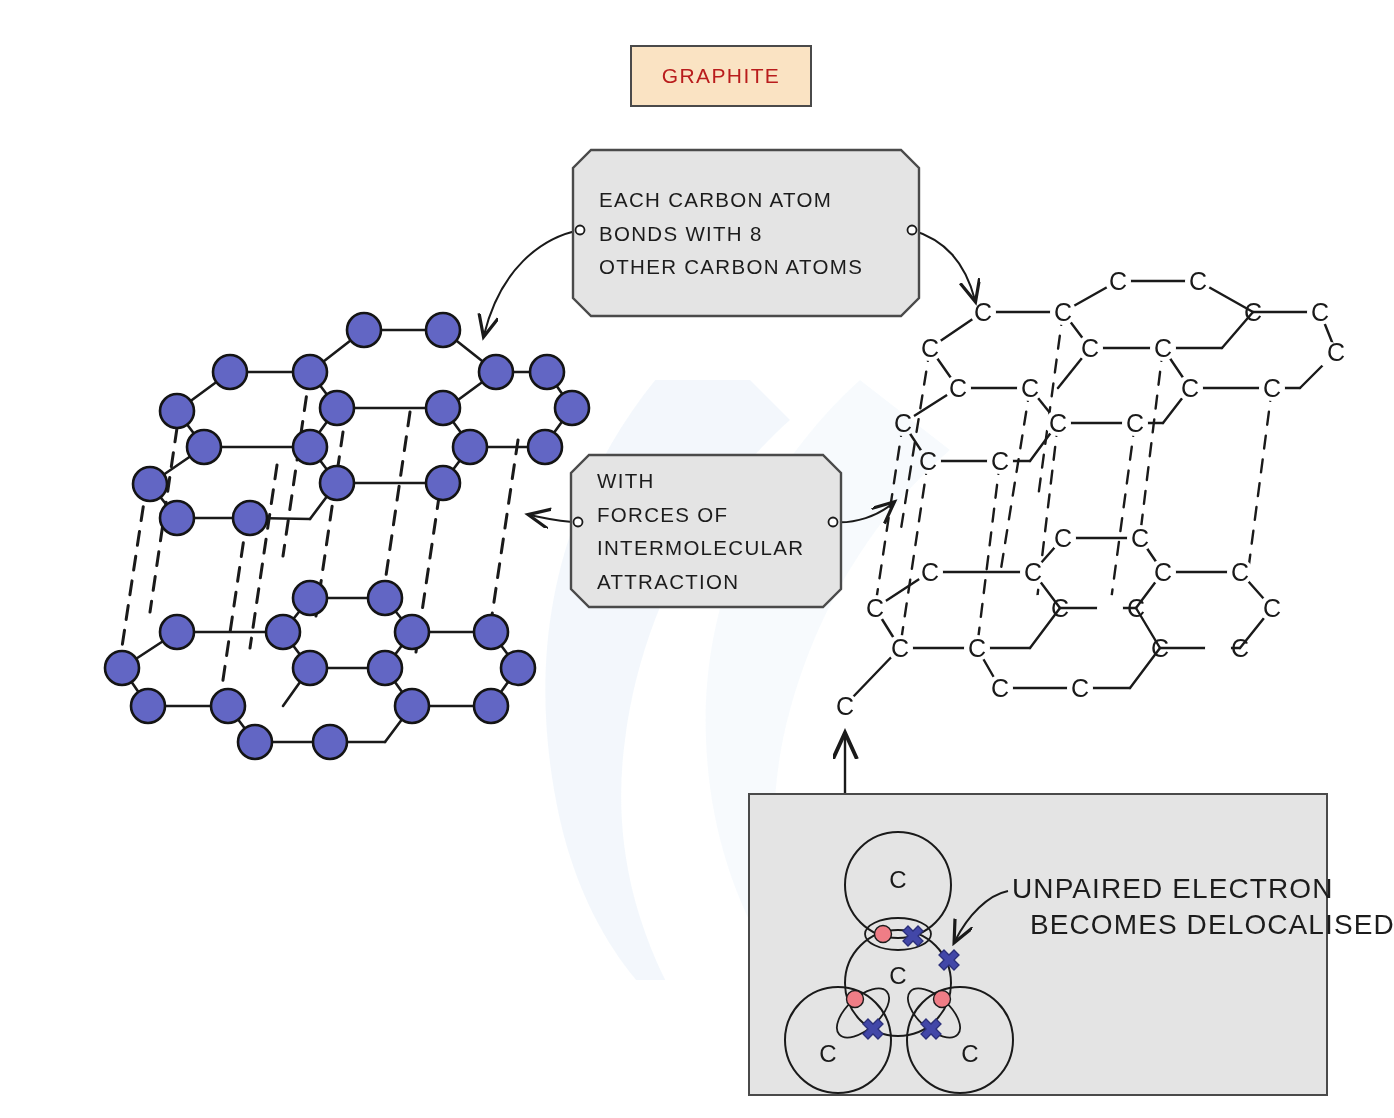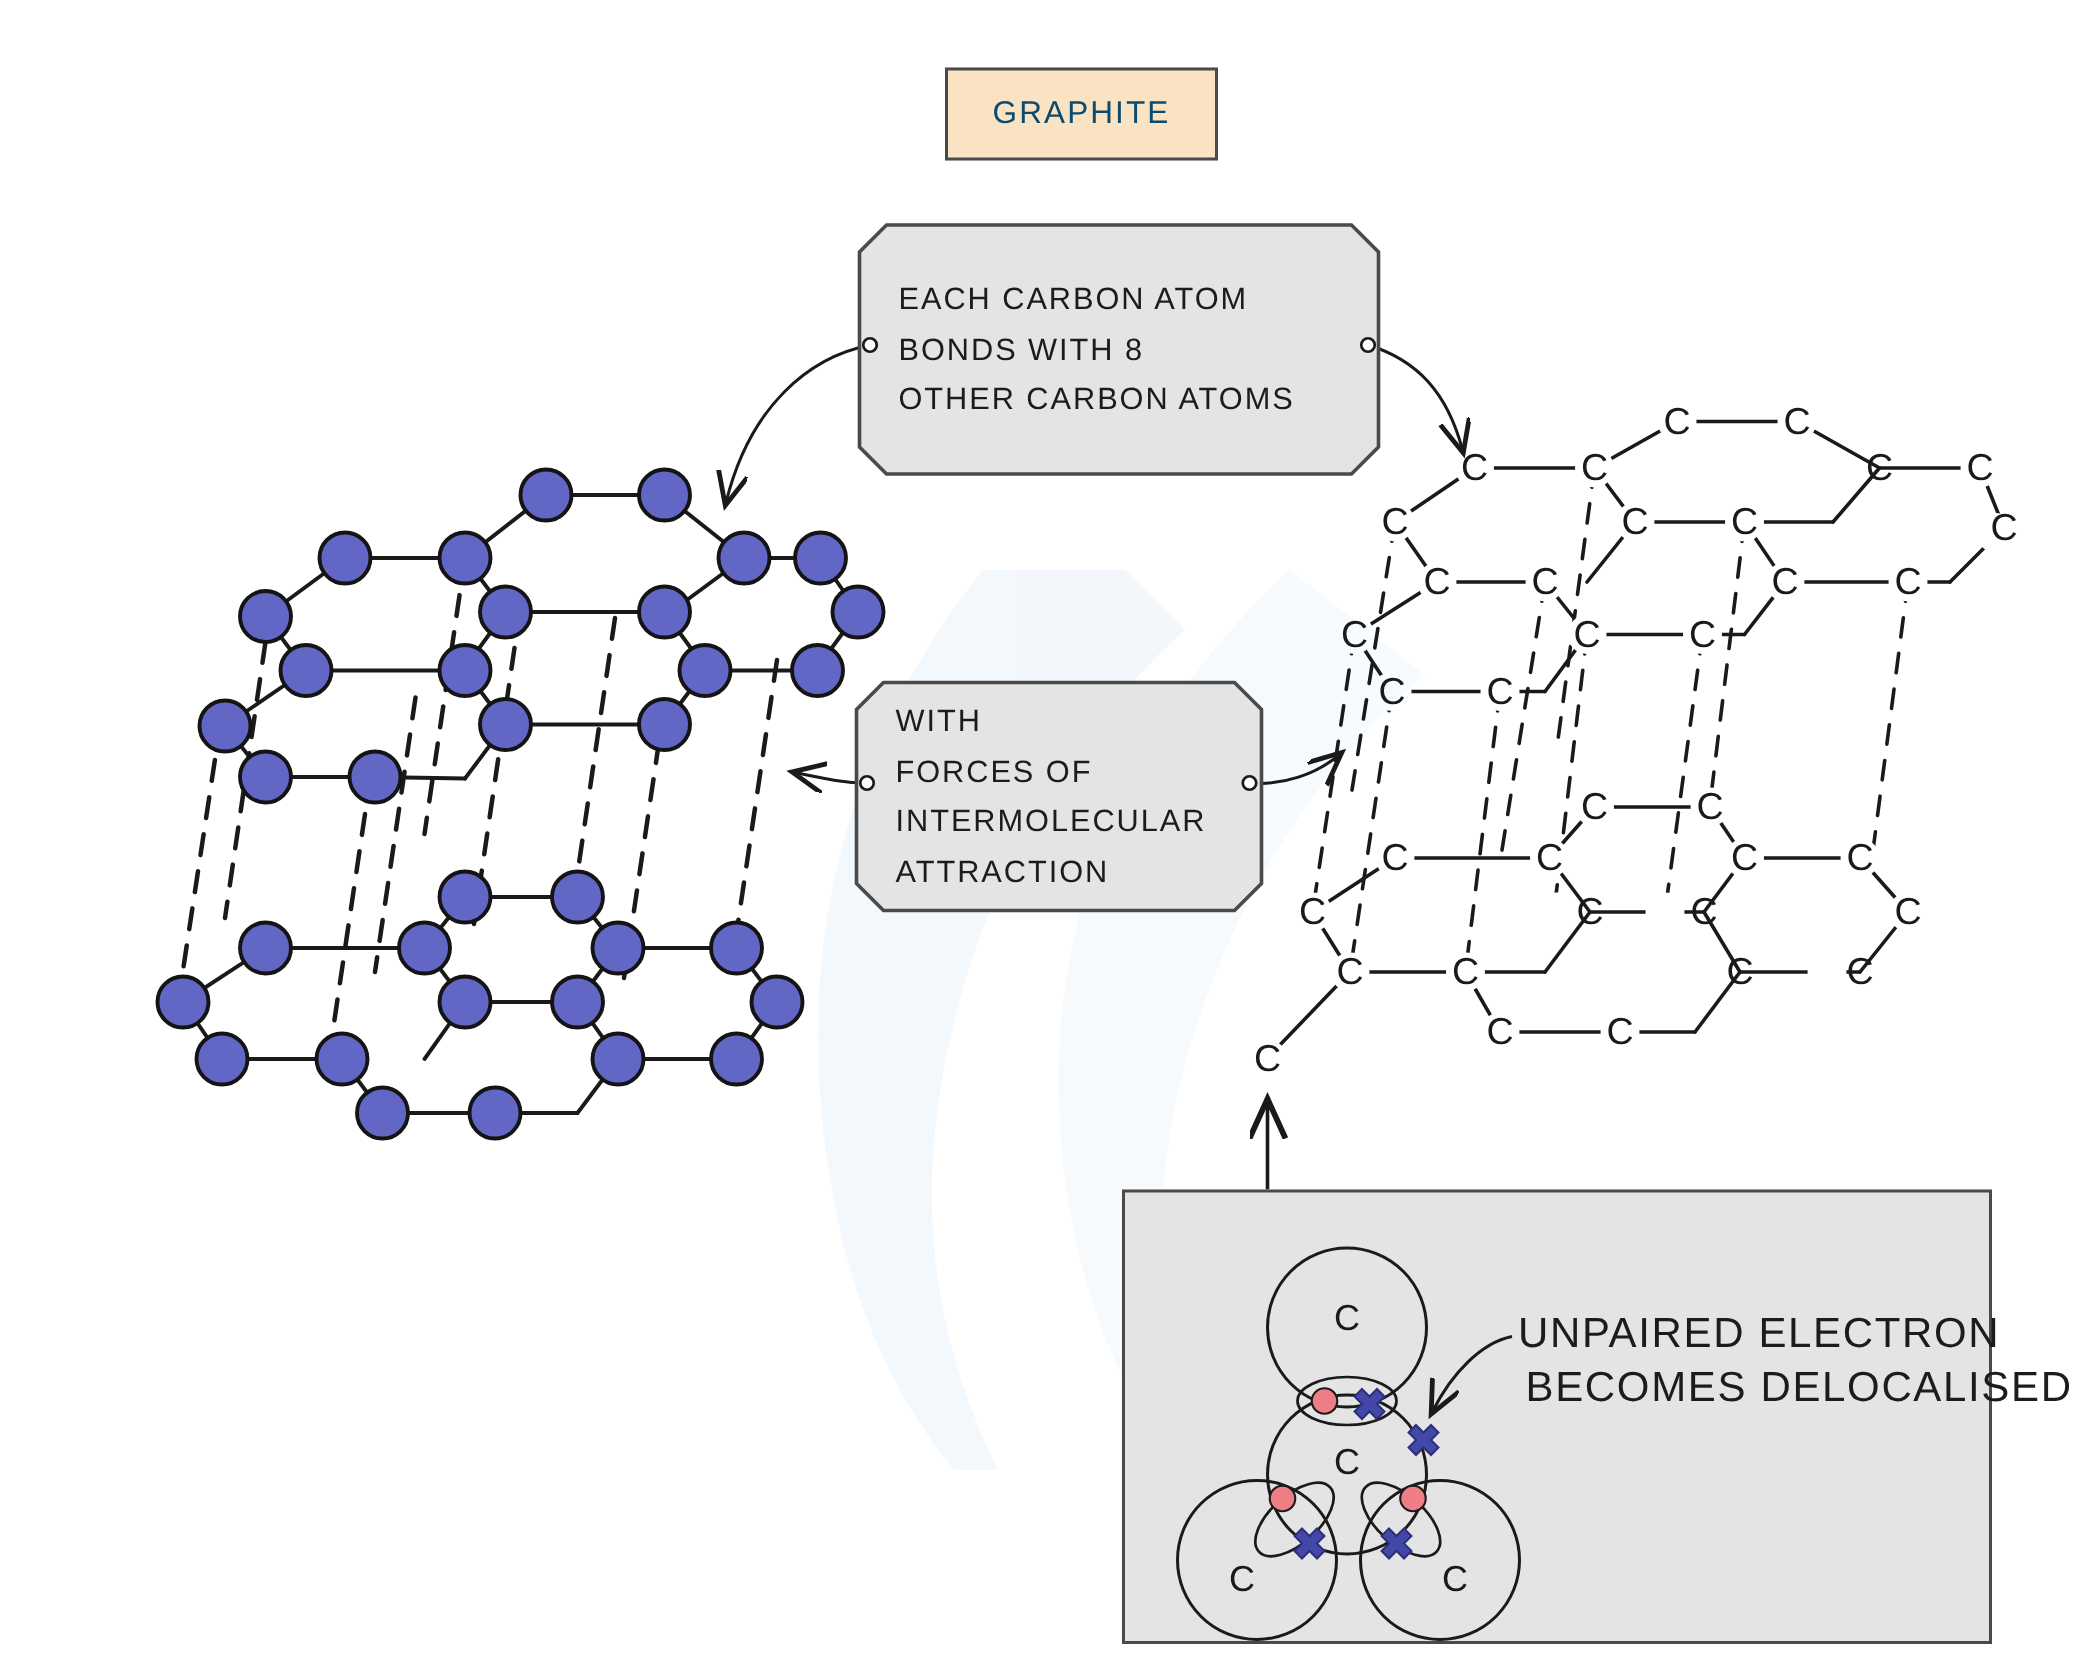--- a/index.html
+++ b/index.html
@@ -41,21 +41,21 @@
     height: 62px;
     background: #fae3c3;
     border: 2px solid #4a4a4a;
     display: flex;
     align-items: center;
     justify-content: center;
   }
   .title-box .label {
     font-size: 21px;
     letter-spacing: 1.4px;
-    color: #0c4a6e;
+    color: #b91c1c;
   }
   .callout {
     position: absolute;
     background: #e4e4e4;
     border: 2px solid #4a4a4a;
     box-sizing: border-box;
     padding-left: 24px;
   }
   .callout-lines {
     position: absolute;
@@ -105,21 +105,21 @@
     top: 76px;
   }
   .inset-text .iline {
     font-size: 28px;
     letter-spacing: 1.1px;
     line-height: 36px;
     white-space: nowrap;
     color: #1c1c1c;
   }
   .inset-text .iline.second {
-    margin-left: 5px;
+    margin-left: 18px;
   }
 </style>
 </head>
 <body>
 
 <div id="stage">
 
   <svg class="layer" viewBox="0 0 1394 1118">
     <defs>
       <clipPath id="wmclip">

